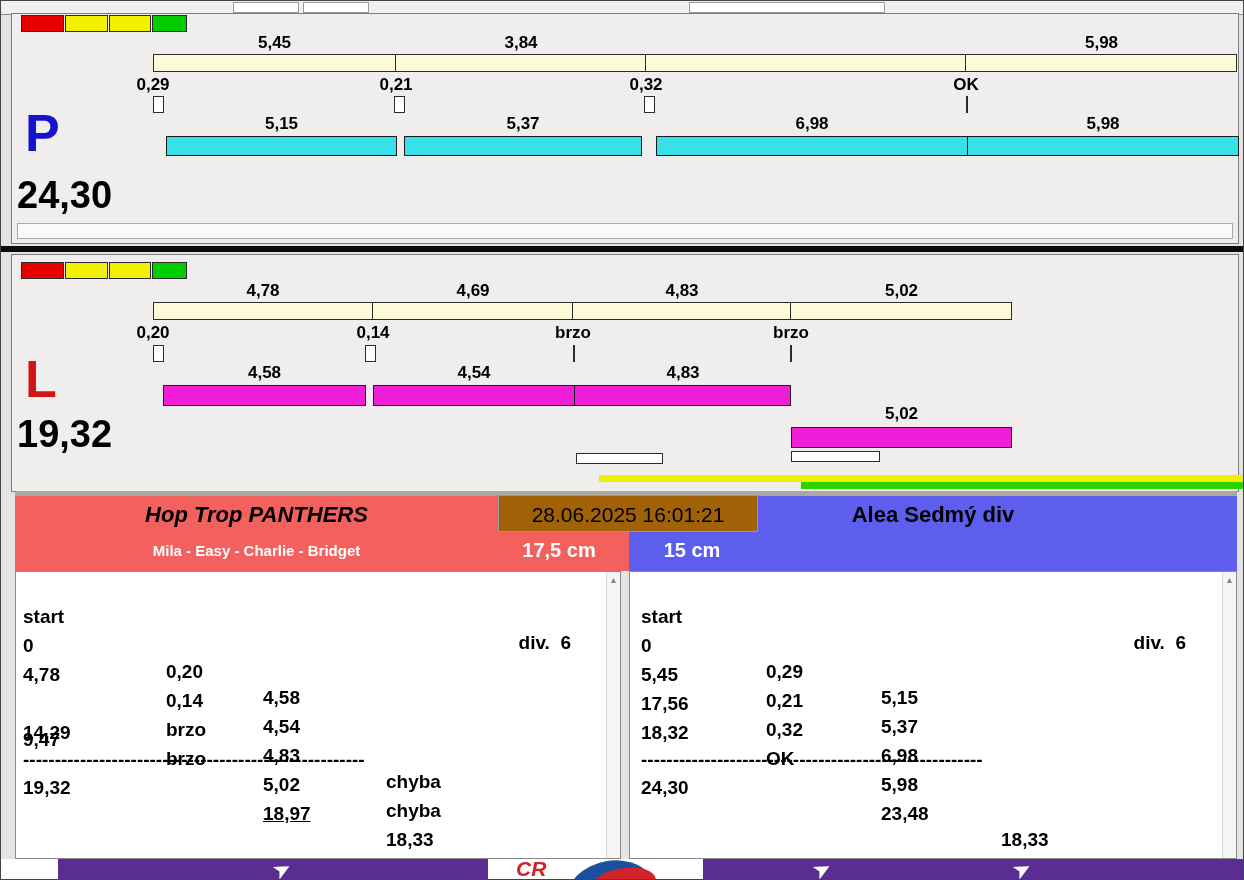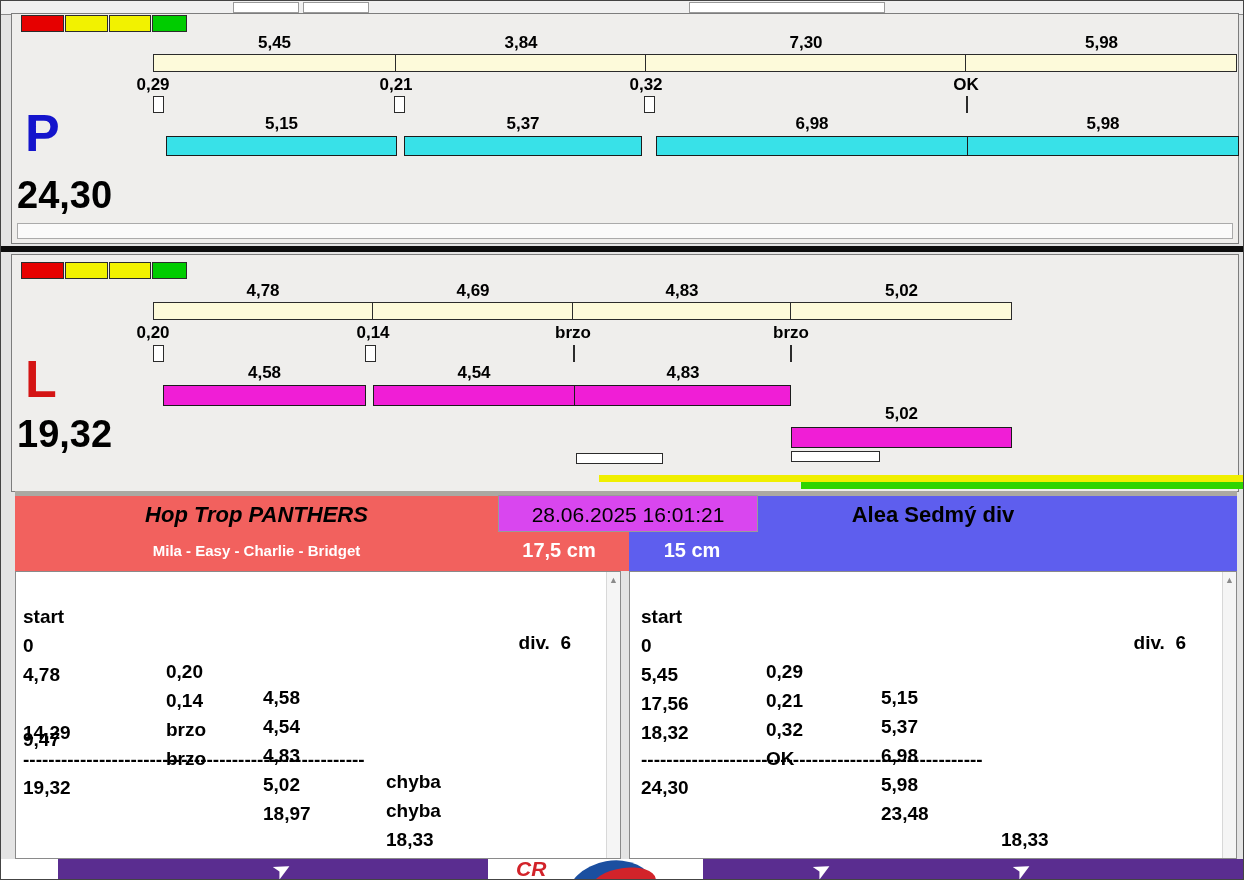--- a/index.html
+++ b/index.html
@@ -26,21 +26,21 @@
   .total{position:absolute;font-size:38px;line-height:1;font-weight:bold;color:#000;}
   .inset{position:absolute;background:#fafafa;border:1px solid #aaa;box-sizing:border-box;}
   .emptybar{position:absolute;height:11px;background:#fff;border:1px solid #2b2b2b;box-sizing:border-box;}
   .stripe{position:absolute;}
   .divider{position:absolute;left:0;top:245px;width:1244px;height:6px;background:#0c0c0c;}
   
   .hdr{position:absolute;top:495px;height:75px;}
   .team-title{position:absolute;top:501px;font-size:22px;font-weight:bold;color:#000;text-align:center;}
   .team-dogs{position:absolute;top:541px;font-size:15px;font-weight:bold;color:#fff;text-align:center;}
   .height-label{position:absolute;top:538px;font-size:20px;font-weight:bold;color:#fff;text-align:center;}
-  .datetime{position:absolute;left:497px;top:494px;width:260px;height:37px;background:#d946ef;border:1px solid #9a9a9a;
+  .datetime{position:absolute;left:497px;top:494px;width:260px;height:37px;background:#a16207;border:1px solid #9a9a9a;
     font-size:21px;line-height:37px;text-align:center;color:#000;box-sizing:border-box;}
   .band{position:absolute;left:14px;top:490px;width:1222px;height:5px;background:#aba8a2;}
   
   .rtable{position:absolute;top:570px;height:288px;background:#fff;border:1px solid #8a8a8a;box-sizing:border-box;}
   .trow{position:absolute;height:28px;font-size:19px;font-weight:bold;line-height:26px;white-space:pre;}
   .tc{position:absolute;white-space:pre;}
   .scroll{position:absolute;top:571px;width:14px;height:286px;background:#f5f5f5;border-left:1px solid #d8d8d8;box-sizing:border-box;}
   .scroll-up{height:16px;font-size:9px;color:#8a8a8a;text-align:center;line-height:16px;font-weight:normal;}
   
   .banner{position:absolute;left:0;top:858px;width:1244px;height:22px;background:#fff;overflow:hidden;}
@@ -64,21 +64,20 @@
 
   <div class="panel" style="top:12px;height:231px;"></div>
 
   <div class="light" style="left:20px;top:14px;width:43px;background:#e60000;"></div>
   <div class="light" style="left:64px;top:14px;width:43px;background:#f2f200;"></div>
   <div class="light" style="left:108px;top:14px;width:42px;background:#f2f200;"></div>
   <div class="light" style="left:151px;top:14px;width:35px;background:#00cc00;"></div>
 
   <div class="rlab" style="left:152px;top:33px;width:243px;">5,45</div>
   <div class="rlab" style="left:395px;top:33px;width:250px;">3,84</div>
-  <div class="rlab" style="left:645px;top:33px;width:320px;">7,30</div>
   <div class="rlab" style="left:965px;top:33px;width:271px;">5,98</div>
 
   <div class="rseg" style="left:152px;top:53px;width:243px;"></div>
   <div class="rseg" style="left:394px;top:53px;width:251px;"></div>
   <div class="rseg" style="left:644px;top:53px;width:321px;"></div>
   <div class="rseg" style="left:964px;top:53px;width:272px;"></div>
 
   <div class="reac" style="left:107px;top:75px;width:90px;">0,29</div>
   <div class="reac" style="left:350px;top:75px;width:90px;">0,21</div>
   <div class="reac" style="left:600px;top:75px;width:90px;">0,32</div>
@@ -197,21 +196,21 @@
     <span class="tc" style="left:0;">14,29</span>
     <span class="tc" style="left:143px;">brzo</span>
     <span class="tc" style="left:240px;">5,02</span>
     <span class="tc" style="left:363px;">chyba</span>
   </div>
   <div class="trow" style="left:22px;top:720px;width:548px;">
     <span class="tc" style="left:0;">------------------------------------------------------</span>
   </div>
   <div class="trow" style="left:22px;top:748px;width:548px;">
     <span class="tc" style="left:0;">19,32</span>
-    <span class="tc" style="left:240px;">18,97</span>
+    <span class="tc" style="left:240px;text-decoration:underline;">18,97</span>
     <span class="tc" style="left:363px;">18,33</span>
   </div>
 
   <div class="scroll" style="left:605px;">
     <div class="scroll-up">▲</div>
   </div>
 
   <div class="rtable" style="left:628px;width:608px;"></div>
 
   <div class="trow" style="left:640px;top:577px;width:545px;">

